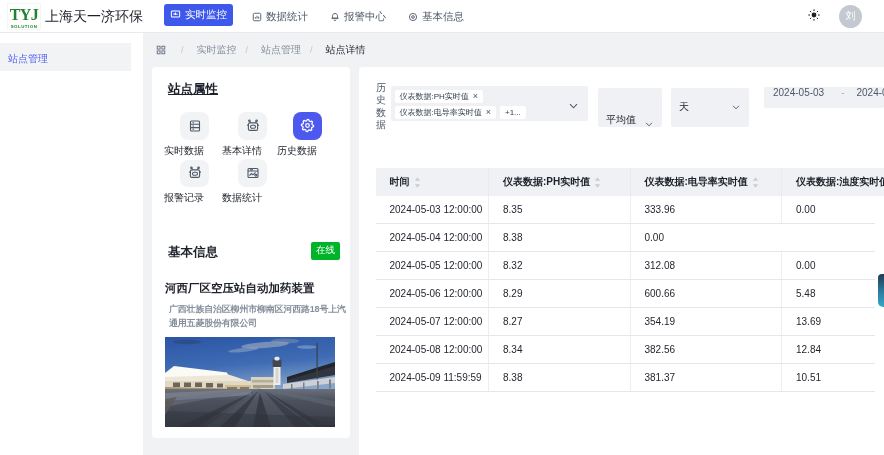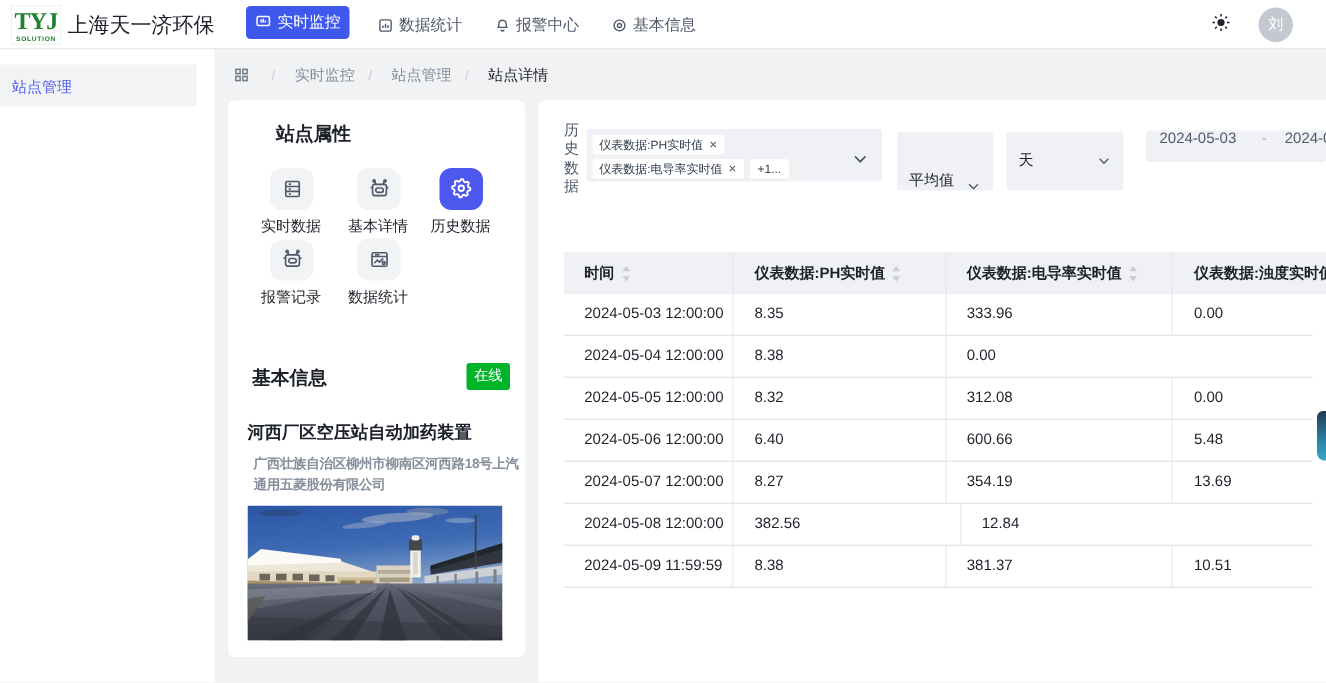--- a/index.html
+++ b/index.html
@@ -25,25 +25,25 @@
     font-size:10px; line-height:31px; padding-left:8px; }
 
   
   #crumb { left:156px; top:43px; height:14px; display:flex; align-items:center; font-size:10px; color:#868f9c; }
   #crumb .sep { margin:0 13px 0 9px; color:#c3c8d1; font-size:9px; }
   #crumb .last { color:#1d2129; }
 
   
   #lcard { left:152px; top:67px; width:198px; height:371px; background:#fff; border-radius:4px; }
   .cardtitle { font-size:12.5px; font-weight:bold; color:#1d2129; }
-  #lt1 { left:32px; top:14px; }
+  #lt1 { left:16px; top:14px;text-decoration:underline; }
   .ibtn { position:absolute; width:29px; height:27.5px; border-radius:8px; background:#f2f3f5;
     display:flex; align-items:center; justify-content:center; }
   .ibtn.active { background:#4d58ee; }
-  .ilabel { position:absolute; width:60px; text-align:center; font-size:10px; color:#1d2129; }
+  .ilabel { position:absolute; width:60px; font-size:10px; color:#1d2129; }
   
   #b1 { left:28px; top:45px; } #b2 { left:86px; top:45px; } #b3 { left:141px; top:45px; }
   #l1 { left:12px; top:77px; } #l2 { left:70px; top:77px; } #l3 { left:125px; top:77px; }
   #b4 { left:28px; top:92.5px; } #b5 { left:86px; top:92px; }
   #l4 { left:12px; top:124px; } #l5 { left:70px; top:124px; }
   #lt2 { left:16px; top:177px; }
   #badge { left:159px; top:175px; width:29px; height:17.5px; background:#00b42a; border-radius:2px;
     color:#fff; font-size:9.5px; display:flex; align-items:center; justify-content:center; }
   #devname { left:13px; top:214px; width:180px; font-size:11.5px; font-weight:bold; color:#1d2129; }
   #devaddr { left:17px; top:236px; width:178px; font-size:9px; line-height:13.5px; color:#86909c; letter-spacing:-0.2px;font-weight:bold; }
@@ -341,32 +341,33 @@
         <div class="td c4">0.00</div>
       </div>
     <div class="tr">
         <div class="td c1">2024-05-05 12:00:00</div>
         <div class="td c2">8.32</div>
         <div class="td c3">312.08</div>
         <div class="td c4">0.00</div>
       </div>
     <div class="tr">
         <div class="td c1">2024-05-06 12:00:00</div>
-        <div class="td c2">6.40</div>
+        <div class="td c2">8.29</div>
         <div class="td c3">600.66</div>
         <div class="td c4">5.48</div>
       </div>
     <div class="tr">
         <div class="td c1">2024-05-07 12:00:00</div>
         <div class="td c2">8.27</div>
         <div class="td c3">354.19</div>
         <div class="td c4">13.69</div>
       </div>
     <div class="tr">
         <div class="td c1">2024-05-08 12:00:00</div>
+        <div class="td c2">8.34</div>
         <div class="td c3">382.56</div>
         <div class="td c4">12.84</div>
       </div>
     <div class="tr">
         <div class="td c1">2024-05-09 11:59:59</div>
         <div class="td c2">8.38</div>
         <div class="td c3">381.37</div>
         <div class="td c4">10.51</div>
       </div>
   </div>

